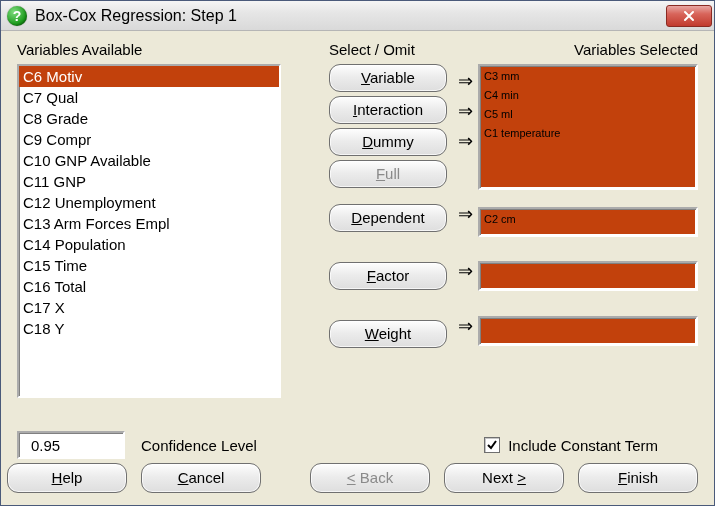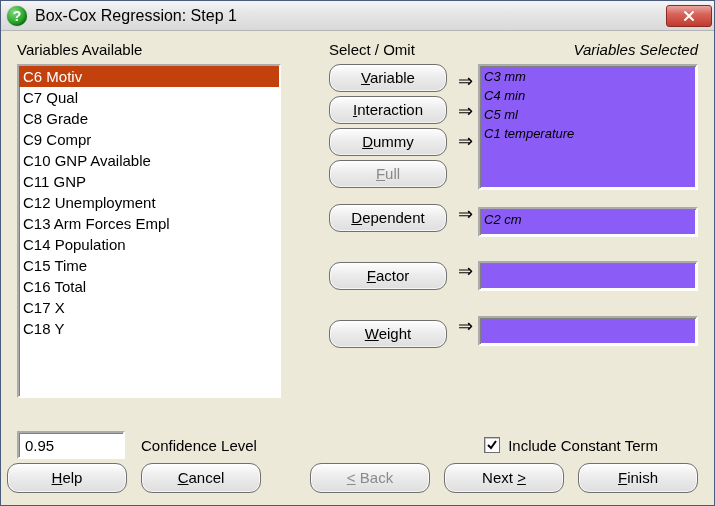--- a/index.html
+++ b/index.html
@@ -61,21 +61,20 @@
   }
   .col-mid {
     position: absolute;
     left: 328px; top: 10px;
     width: 126px;
   }
   .col-right {
     position: absolute;
     right: 16px; top: 10px;
     width: 220px;
-    font-style: italic;
   }
   .heading {
     font-size: 15px;
     margin-bottom: 6px;
     white-space:nowrap;
   }
   .heading.r { text-align: right; }
   .listbox {
     width: 264px;
     height: 334px;
@@ -129,44 +128,44 @@
   }
   .btn.d {
     color: #8a8a8a;
     cursor: default;
   }
   .under { text-decoration: underline; }
   .btncol .btn { width: 118px; margin-bottom: 4px; display: block; }
   .btncol .gap { height: 12px; }
   .btncol .gap2 { height: 26px; }
   .outbox {
-    background: #8b5cf6;
+    background: #c2410c;
     border: 2px inset #fff;
     box-shadow: inset 1px 1px 0 #808080, inset -1px -1px 0 #fff;
-    font-size: 13px;
+    font-size: 11px;
     padding: 1px 4px;
     overflow: hidden;
   }
   .outbox .line { line-height: 19px; white-space: nowrap; }
   #box-vars { height: 126px; }
   #box-dep  { height: 30px; margin-top: 17px; }
   #box-fac  { height: 30px; margin-top: 24px; }
   #box-wgt  { height: 30px; margin-top: 25px; }
   .bottom-row1 {
     position: absolute;
     left: 16px; right: 16px; top: 400px;
     display: flex; align-items: center;
   }
   .textin {
     width: 108px; height: 28px;
     background: #fff;
     border: 2px inset #fff;
     box-shadow: inset 1px 1px 0 #808080, inset -1px -1px 0 #fff;
     font-size: 15px;
-    padding: 2px 6px;
+    padding: 2px 12px;
   }
   .conf-label { margin-left: 16px; font-size: 15px; }
   .chkwrap { margin-left: auto; display: flex; align-items: center; font-size: 15px; margin-right: 40px; }
   .chk {
     width: 16px; height: 16px;
     background: #fff;
     border: 1px solid #6f6f6f;
     box-shadow: inset 1px 1px 0 #c5c5c5;
     margin-right: 8px;
     display: flex; align-items: center; justify-content: center;

